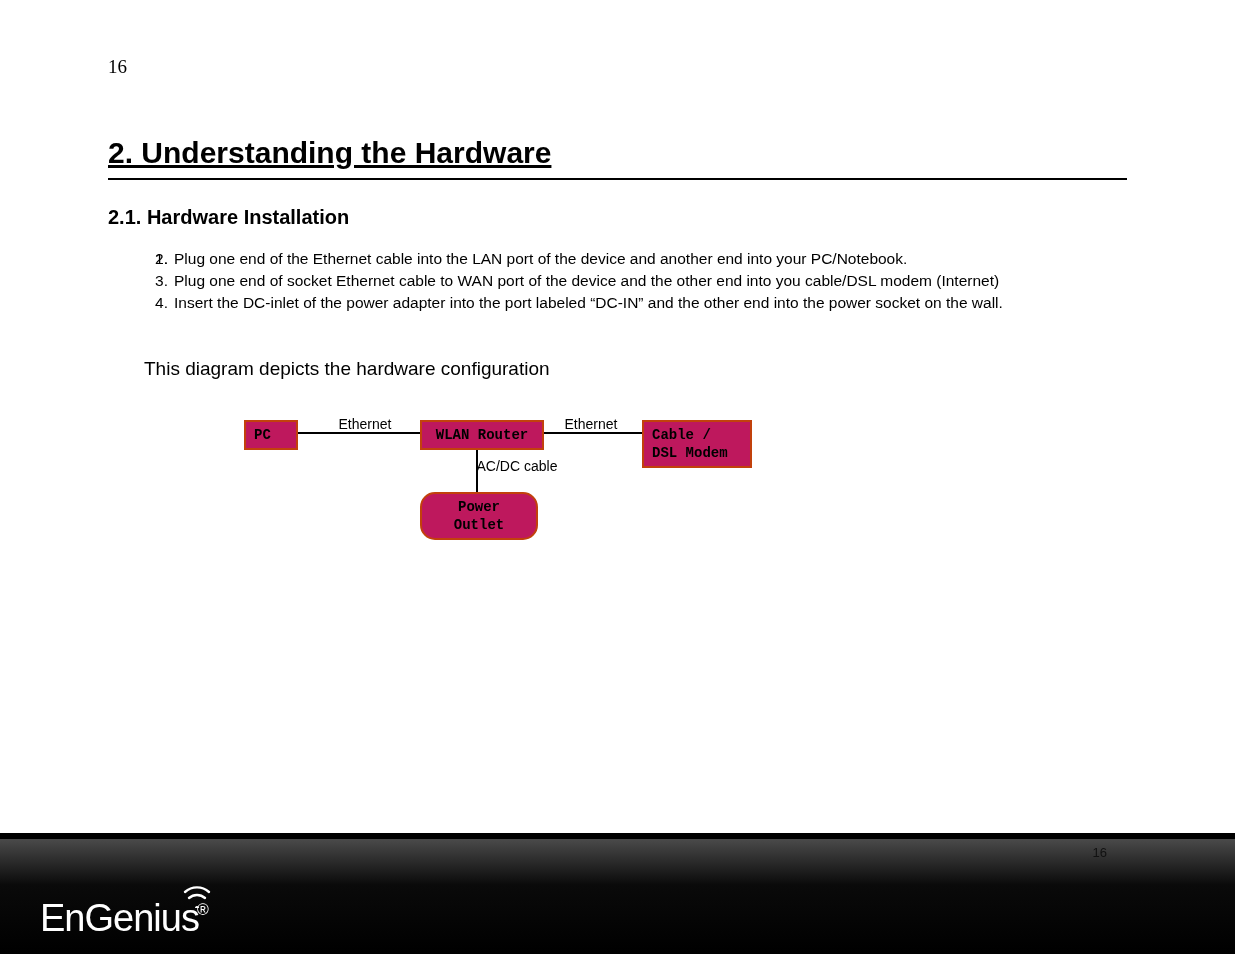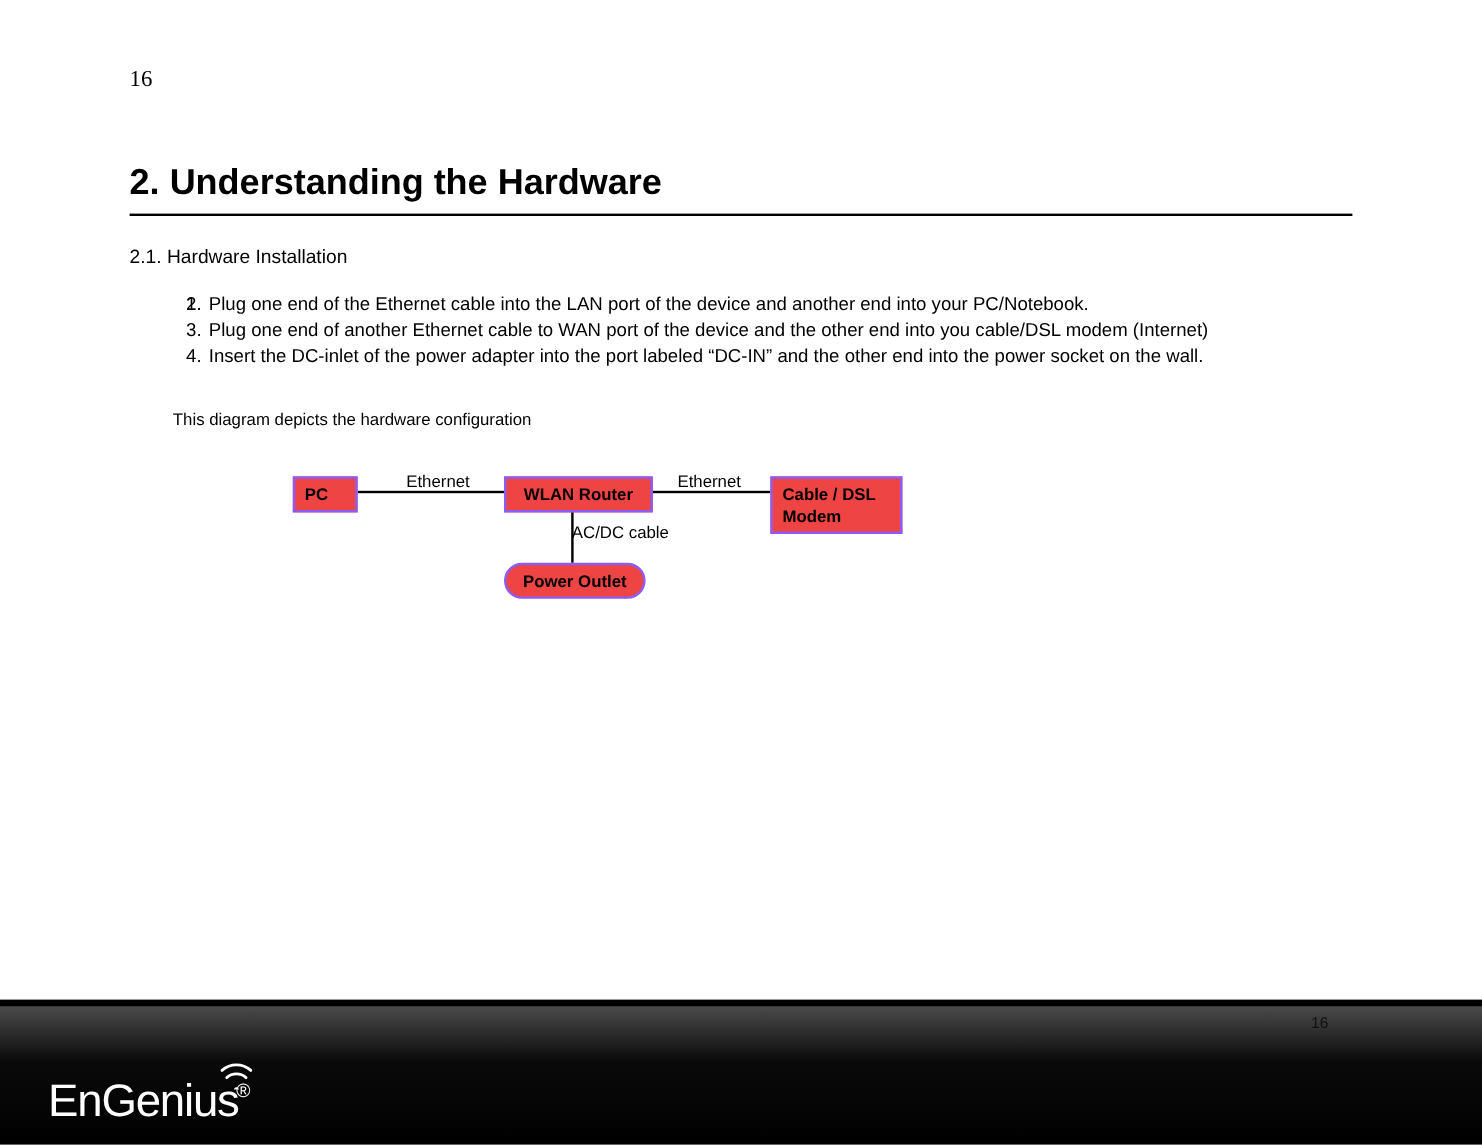--- a/index.html
+++ b/index.html
@@ -18,66 +18,68 @@
       font-family: "Times New Roman", serif;
       font-size: 19px;
       margin-bottom: 58px;
     }
     .title {
       font-size: 30px;
       font-weight: bold;
       border-bottom: 2.5px solid #000;
       padding-bottom: 8px;
       margin-bottom: 26px;
+      text-decoration: underline;
     }
     .subtitle {
-      font-size: 16px;
-      font-weight: normal;
+      font-size: 20px;
+      font-weight: bold;
       margin-bottom: 20px;
     }
     .steps {
       list-style: none;
       padding-left: 36px;
       font-size: 15.5px;
       line-height: 1.35;
     }
     .steps li {
       position: relative;
       padding-left: 30px;
       margin-bottom: 1px;
     }
     .steps li .num {
       position: absolute;
       left: 0;
       width: 24px;
       text-align: right;
     }
     .caption {
-      font-size: 14px;
-      margin-top: 32px;
+      font-size: 19px;
+      margin-top: 44px;
       margin-left: 36px;
     }
 
     
     .diagram {
       position: relative;
       width: 560px;
       height: 140px;
       margin-top: 40px;
       margin-left: 136px;
       font-weight: bold;
       font-size: 14px;
     }
     .dbox {
       position: absolute;
-      border: 2px solid #8b5cf6;
-      background: #ef4444;
+      border: 2px solid #c2410c;
+      background: #be185d;
       padding: 4px 8px;
       text-align: left;
       line-height: 1.3;
+      font-family: Liberation Mono, monospace;
     }
     .pc-box { left: 0; top: 0; width: 54px; }
     .router-box { left: 176px; top: 0; width: 124px; text-align: center; }
     .modem-box { left: 398px; top: 0; width: 110px; }
     .power-box { left: 176px; top: 72px; width: 118px; text-align: center; border-radius: 15px; }
     .dlabel {
       position: absolute;
       font-size: 14px;
       font-weight: normal;
     }
@@ -160,21 +162,21 @@
   <ol class="steps">
     <li>
       <span class="num">1.</span>
     </li>
     <li>
       <span class="num">2.</span>
       <span>Plug one end of the Ethernet cable into the LAN port of the device and another end into your PC/Notebook.</span>
     </li>
     <li>
       <span class="num">3.</span>
-      <span>Plug one end of another Ethernet cable to WAN port of the device and the other end into you cable/DSL modem (Internet)</span>
+      <span>Plug one end of socket Ethernet cable to WAN port of the device and the other end into you cable/DSL modem (Internet)</span>
     </li>
     <li>
       <span class="num">4.</span>
       <span>Insert the DC-inlet of the power adapter into the port labeled “DC-IN” and the other end into the power socket on the wall.</span>
     </li>
   </ol>
 
   <p class="caption">This diagram depicts the hardware configuration</p>
 
   <div class="diagram">

